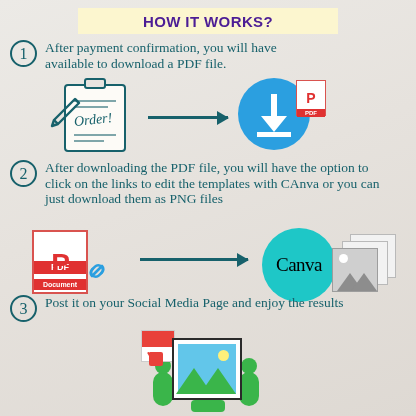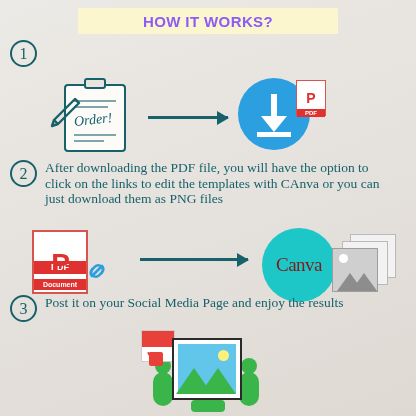--- a/index.html
+++ b/index.html
@@ -28,21 +28,21 @@
     left: 78px;
     top: 8px;
     width: 260px;
     height: 26px;
     background: #fcf6cf;
     display: flex;
     align-items: center;
     justify-content: center;
   }
   .title-text {
-    color: #8b5cf6;
+    color: #4c1d95;
     font-family: "Liberation Sans", sans-serif;
     font-weight: bold;
     font-size: 15px;
     letter-spacing: 0.4px;
   }
 
   
   .step {
     position: absolute;
     display: flex;
@@ -245,21 +245,21 @@
     top: 228px;
     width: 74px;
     height: 74px;
     border-radius: 50%;
     background: #1ec7c7;
     display: flex;
     align-items: center;
     justify-content: center;
   }
   #canva-circle .canva-word {
-    color: #7f1d1d;
+    color: #000000;
     font-family: "Liberation Serif", serif;
     font-size: 19px;
     letter-spacing: -0.5px;
   }
 
   
   #photo-stack {
     position: absolute;
     left: 332px;
     top: 234px;
@@ -390,20 +390,21 @@
 <body>
 
 <div class="page">
 
   <div class="title-band">
     <div class="title-text">HOW IT WORKS?</div>
   </div>
 
   <div class="step" id="step1">
     <div class="step-num">1</div>
+    <div class="step-text">After payment confirmation, you will have available to download a PDF file.</div>
   </div>
 
   <div id="clipboard">
     <div class="clip-body"></div>
     <div class="clip-clip"></div>
     <div class="clip-line" style="left:26px; top:22px; width:42px;"></div>
     <div class="clip-line" style="left:26px; top:28px; width:34px;"></div>
     <div class="clip-line" style="left:26px; top:56px; width:42px;"></div>
     <div class="clip-line" style="left:26px; top:62px; width:30px;"></div>
     <div class="order-word">Order!</div>

